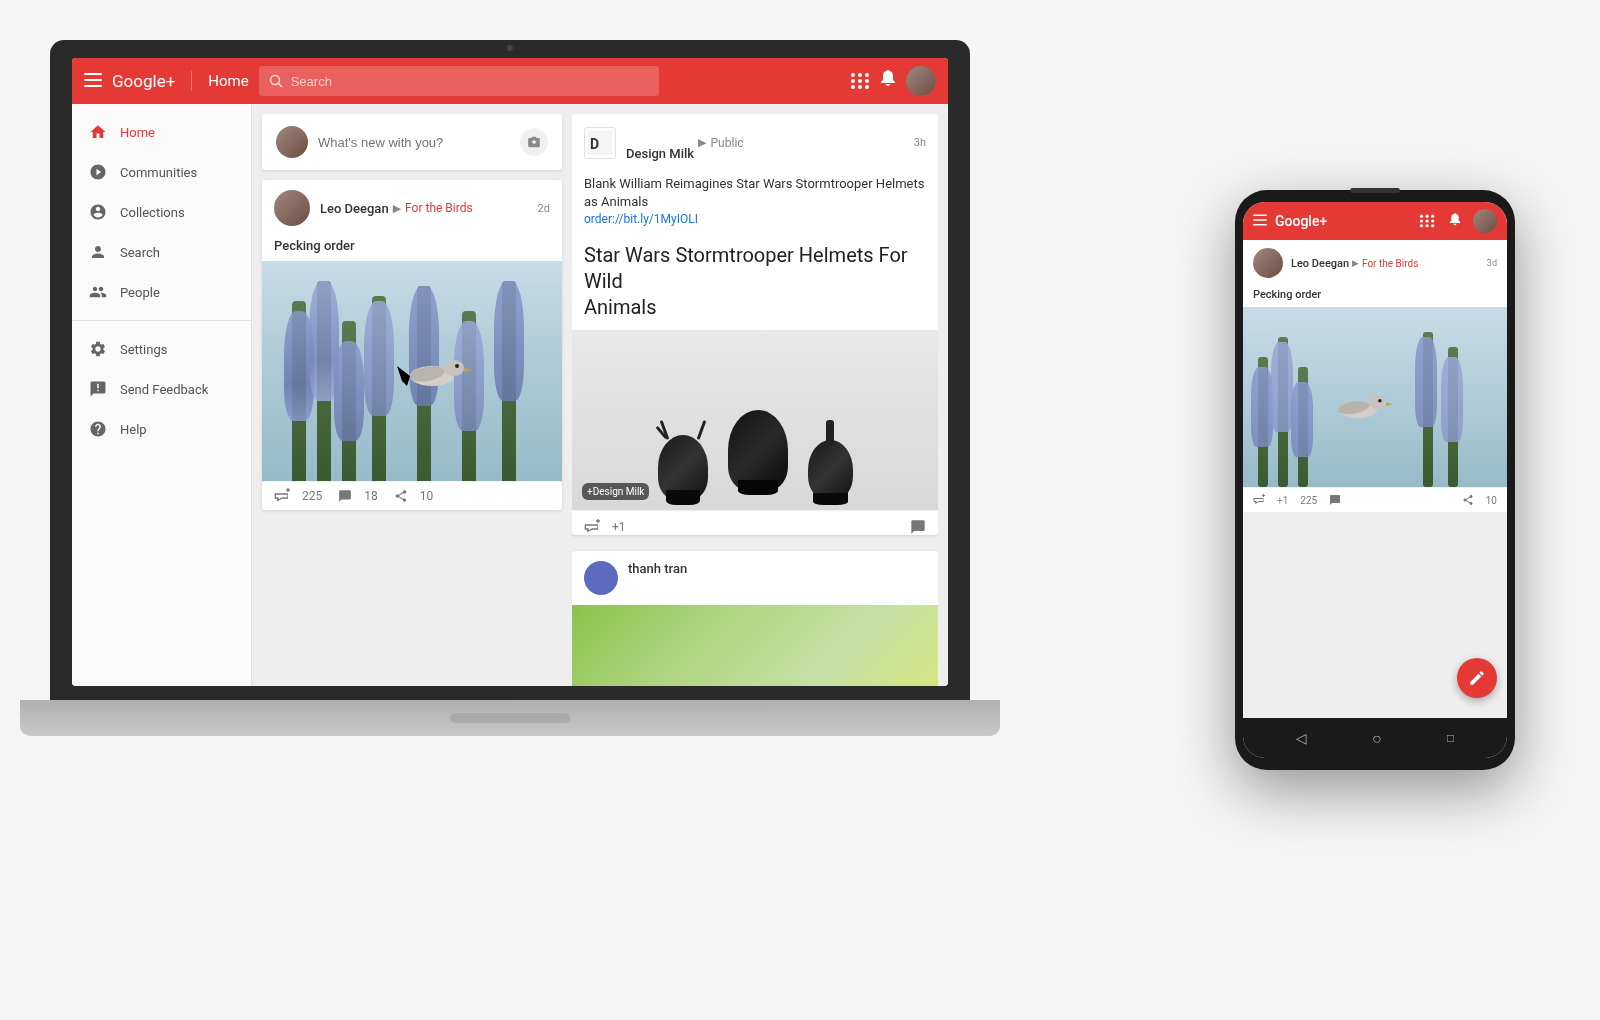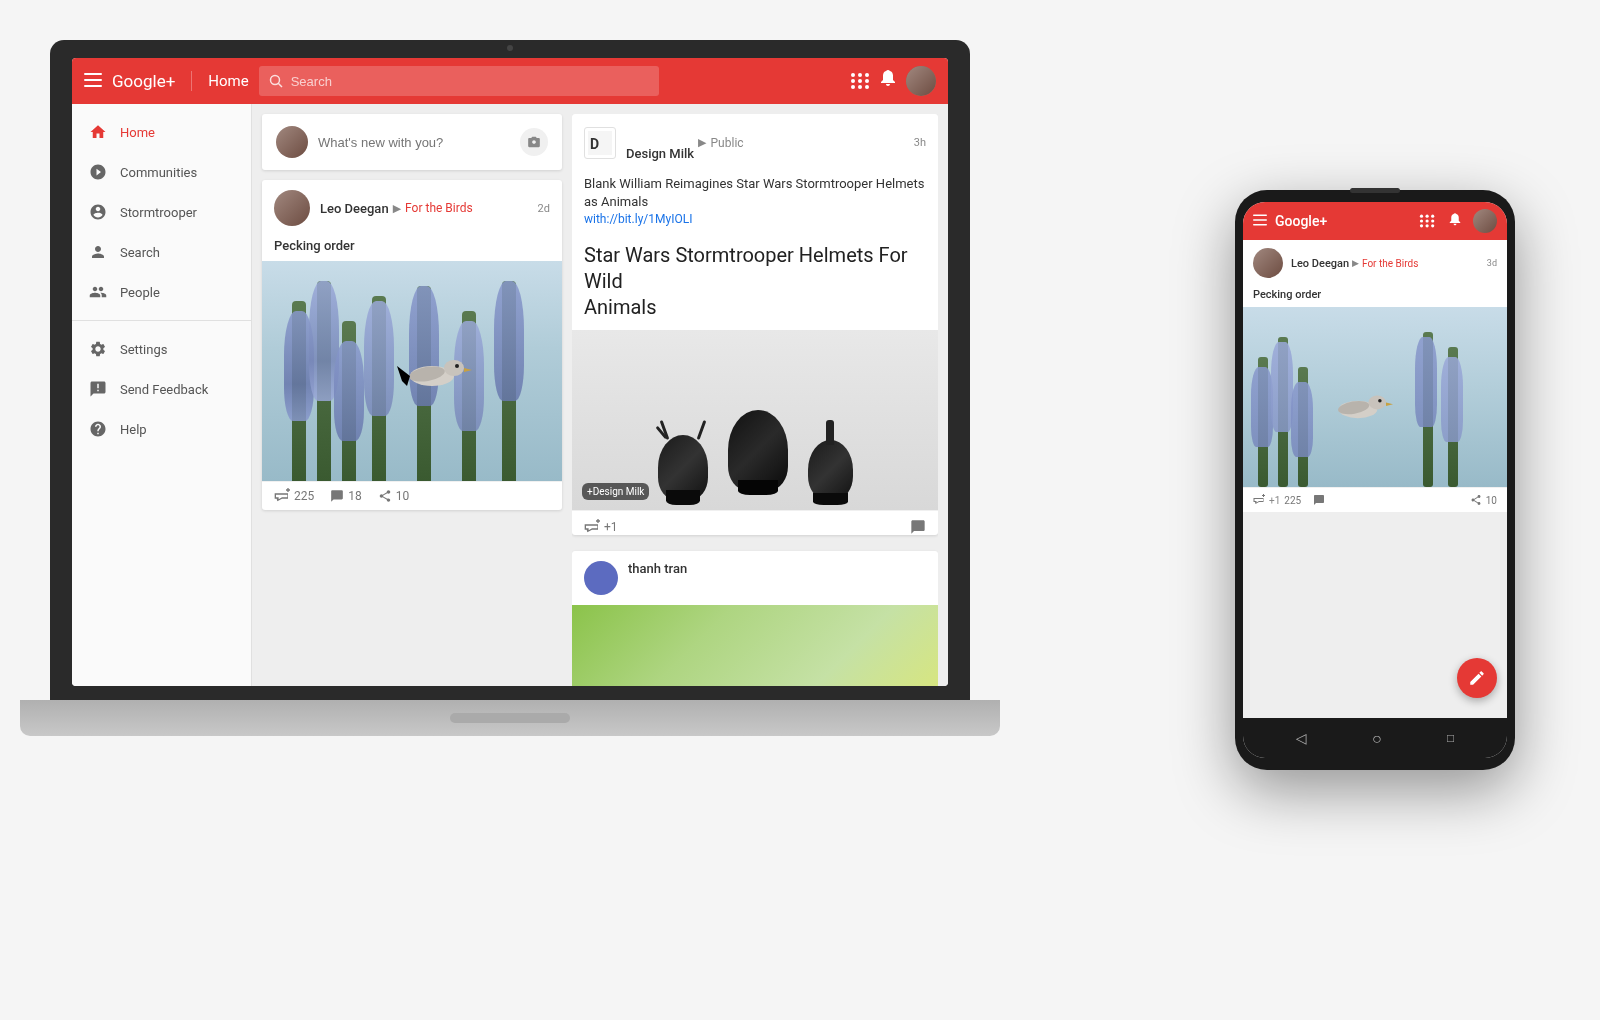--- a/index.html
+++ b/index.html
@@ -234,21 +234,21 @@
       padding: 6px 12px;
       border-top: 1px solid #f0f0f0;
       color: #777;
       font-size: 12px;
       gap: 16px;
     }
 
     .action-btn {
       display: flex;
       align-items: center;
-      gap: 4px;
+      gap: 12px;
       cursor: pointer;
       color: #777;
       text-align: center;
     }
 
     
     .whats-new-card {
       background: #fff;
       border-radius: 3px;
       padding: 12px 14px;
@@ -646,21 +646,21 @@
               </div>
               <span style="font-size:13px;">Communities</span>
             </div>
 
             <div class="sidebar-item">
               <div class="sidebar-icon">
                 <svg width="18" height="18" viewBox="0 0 24 24" fill="#666">
                     <path d="M12 2C6.48 2 2 6.48 2 12s4.48 10 10 10 10-4.48 10-10S17.52 2 12 2zm0 3c1.66 0 3 1.34 3 3s-1.34 3-3 3-3-1.34-3-3 1.34-3 3-3zm0 14.2c-2.5 0-4.71-1.28-6-3.22.03-1.99 4-3.08 6-3.08 1.99 0 5.97 1.09 6 3.08-1.29 1.94-3.5 3.22-6 3.22z"></path>
                   </svg>
               </div>
-              <span style="font-size:13px;">Stormtrooper</span>
+              <span style="font-size:13px;">Collections</span>
             </div>
 
             <div class="sidebar-item">
               <div class="sidebar-icon">
                 <svg width="18" height="18" viewBox="0 0 24 24" fill="#666">
                     <path d="M12 12c2.21 0 4-1.79 4-4s-1.79-4-4-4-4 1.79-4 4 1.79 4 4 4zm0 2c-2.67 0-8 1.34-8 4v2h16v-2c0-2.66-5.33-4-8-4z"></path>
                   </svg>
               </div>
               <span style="font-size:13px;">Search</span>
             </div>
@@ -806,21 +806,21 @@
                       <div style="display:flex;align-items:center;gap:4px;">
                         <span style="font-size:13px;font-weight:500;color:#333;cursor:pointer;margin-top:22px;">Design Milk</span>
                         <span style="color:#888;font-size:11px;">▶</span>
                         <span style="font-size:12px;color:#888;">Public</span>
                       </div>
                     </div>
                     <span style="font-size:11px;color:#888;">3h</span>
                   </div>
                   <div class="dm-title">
                     <span>Blank William Reimagines Star Wars Stormtrooper Helmets as Animals</span>
-                    <span class="dm-link" style="display:block;cursor:pointer;">with://bit.ly/1MyIOLI</span>
+                    <span class="dm-link" style="display:block;cursor:pointer;">order://bit.ly/1MyIOLI</span>
                   </div>
                   <div class="dm-headline">
                     <span>Star Wars Stormtrooper Helmets For Wild</span><br>
                     <span>Animals</span>
                   </div>
 
                   <div class="dm-image">
                     <div class="stormtrooper-scene">
 
                       <div style="position:relative;bottom:0;">

